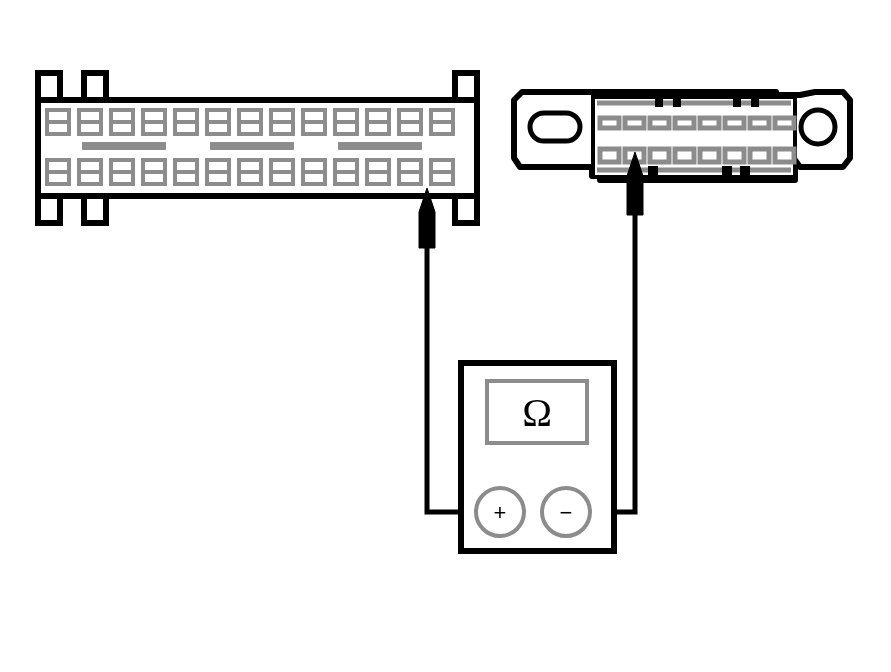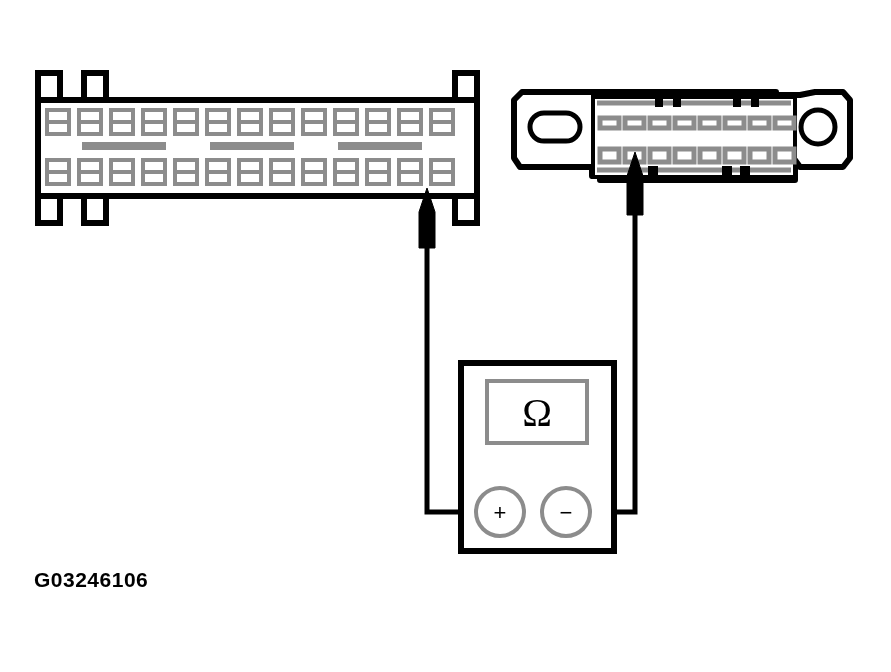--- a/index.html
+++ b/index.html
@@ -220,15 +220,14 @@
     </g>
 
     <g>
       <text x="537" y="426" text-anchor="middle" font-family="Liberation Serif, serif" font-size="40" fill="#000000">Ω</text>
       <text x="500" y="520" text-anchor="middle" font-family="Liberation Sans, sans-serif" font-size="22" fill="#000000">+</text>
       <text x="566" y="520" text-anchor="middle" font-family="Liberation Sans, sans-serif" font-size="22" fill="#000000">−</text>
     </g>
 
   </svg>
 
-  <div class="caption">G03246106</div>
 
 </div>
 
 </body></html>

